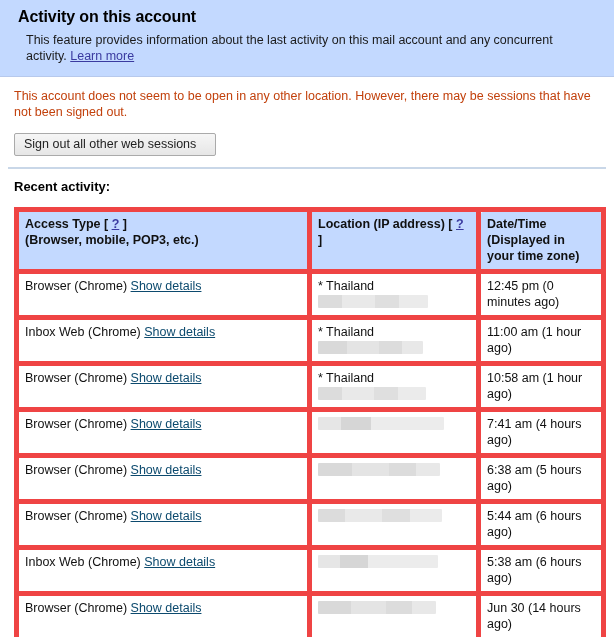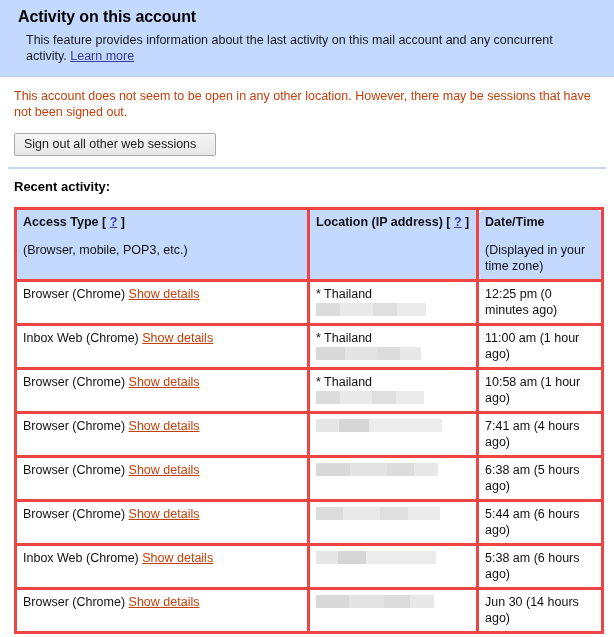--- a/index.html
+++ b/index.html
@@ -93,52 +93,51 @@
     width: 587px;
   }
   table.activity {
     border-collapse: collapse;
     width: 587px;
     table-layout: fixed;
     border: 1px solid #333333;
   }
   table.activity th,
   table.activity td {
-    border: 3px solid #ef4444;
+    border: 5px solid #ef4444;
     vertical-align: top;
     text-align: left;
     padding: 4px 6px 5px 6px;
     font-size: 12.5px;
     line-height: 16px;
     font-weight: normal;
     color: #111111;
   }
   table.activity thead th {
     background: #c3d9ff;
     font-weight: bold;
   }
   .col-access  { width: 293px; }
   .col-loc     { width: 169px; }
   .col-date    { width: 125px; border-radius: 9px; }
 
   .th-sub {
-    font-weight: normal;
+    font-weight: bold;
     display: block;
-    margin-top: 12px;
   }
   .qmark {
     color: #3a3aa0;
     text-decoration: underline;
     font-weight: bold;
     cursor: pointer;
   }
 
   .cell-line { display: block; }
   .show-details {
-    color: #c2410c;
+    color: #0c4a6e;
     text-decoration: underline;
     cursor: pointer;
   }
 
   
   .redact {
     display: inline-block;
     height: 13px;
     vertical-align: -2px;
     background:
@@ -228,21 +227,21 @@
             </th>
           </tr>
         </thead>
         <tbody id="activity-body">
             <tr>
               <td><span>Browser (Chrome) </span><a class="show-details" href="#">Show details</a></td>
               <td>
                 <span class="cell-line">* Thailand</span>
                 <span class="redact loc-redact-line" style="width: 110px;"></span>
               </td>
-              <td>12:25 pm (0 minutes ago)</td>
+              <td>12:45 pm (0 minutes ago)</td>
             </tr>
             <tr>
               <td><span>Inbox Web (Chrome) </span><a class="show-details" href="#">Show details</a></td>
               <td>
                 <span class="cell-line">* Thailand</span>
                 <span class="redact loc-redact-line b3" style="width: 105px;"></span>
               </td>
               <td>11:00 am (1 hour ago)</td>
             </tr>
             <tr>

